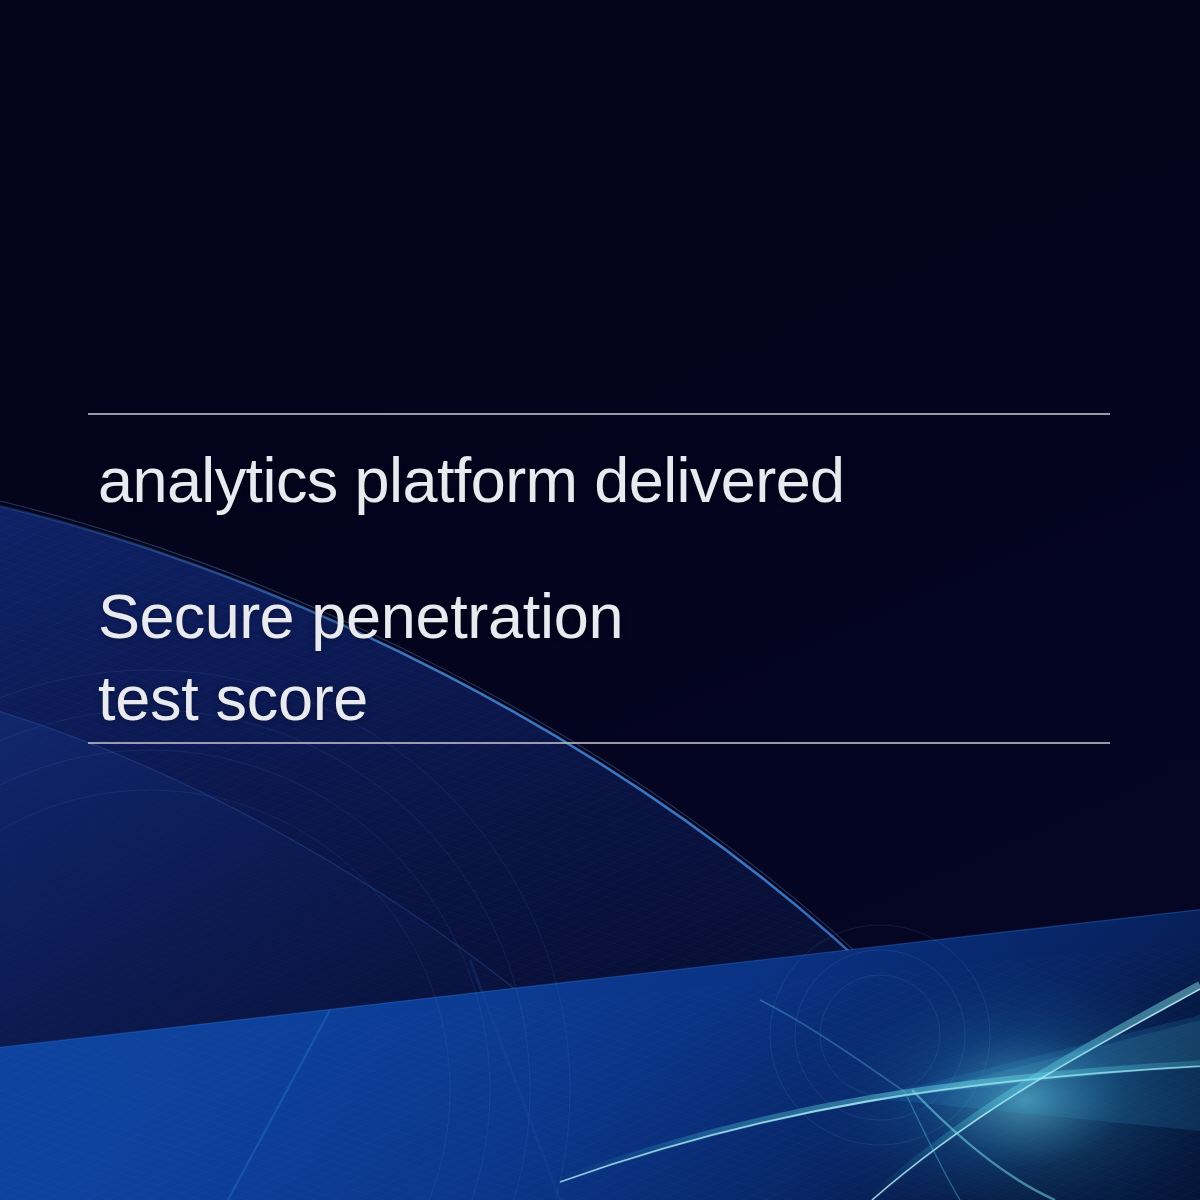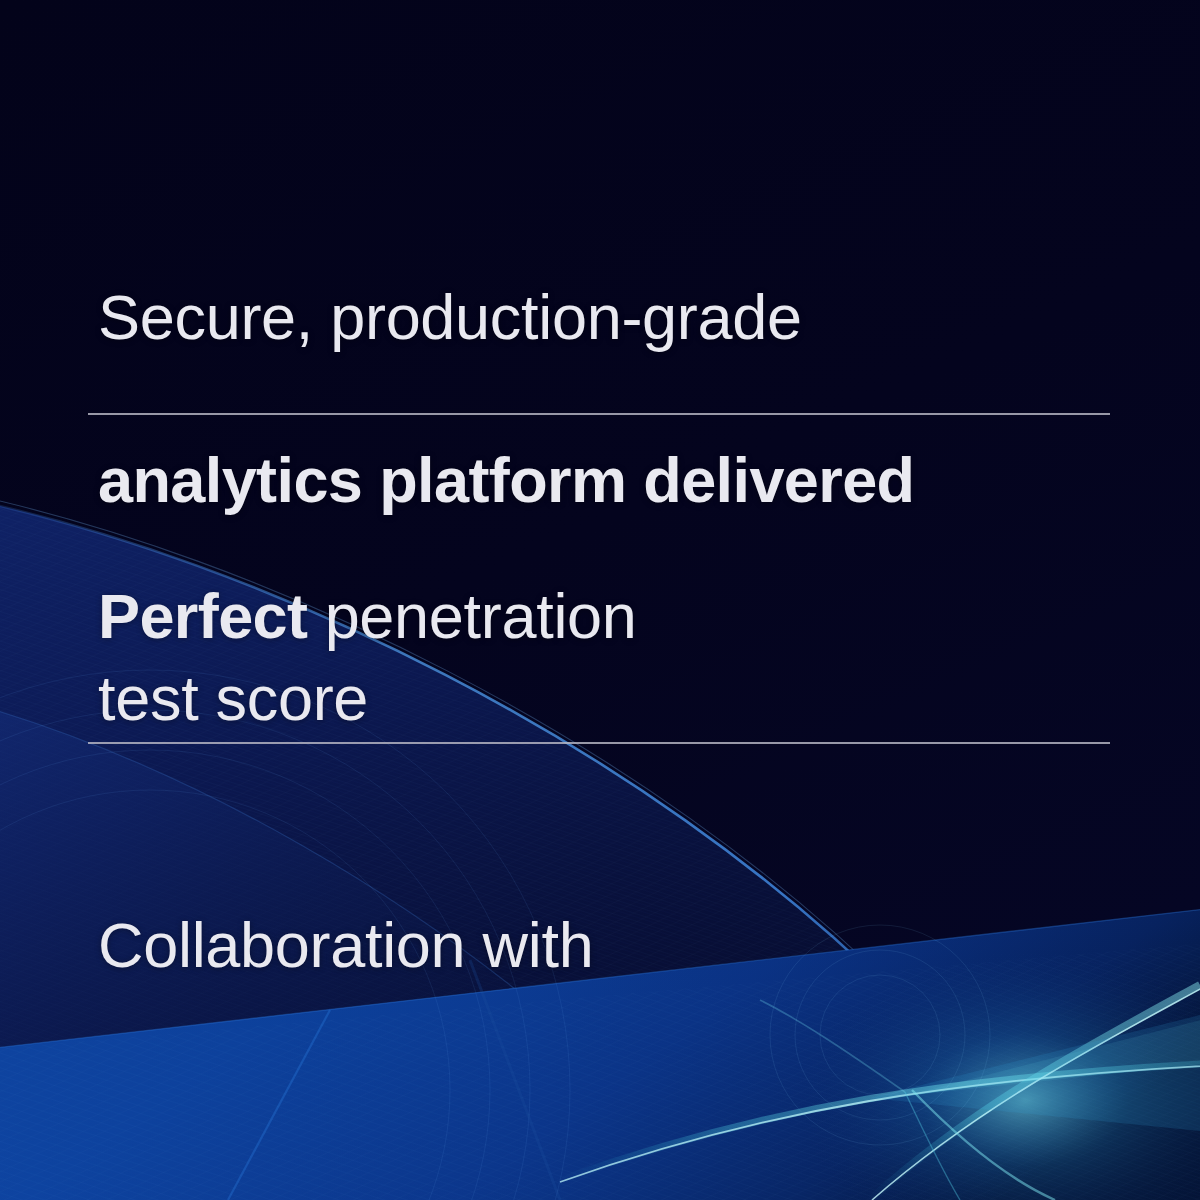--- a/index.html
+++ b/index.html
@@ -38,21 +38,21 @@
     width: 1060px;
     color: #e9e9f0;
     font-size: 63px;
     line-height: 1.29;
     letter-spacing: -0.3px;
     font-weight: 400;
     white-space: pre-line;
     text-shadow: 0 1px 6px rgba(0,0,0,0.35);
   }
   .stmt .b {
-    font-weight: 700;
+    font-weight: 400;
     letter-spacing: -0.6px;
   }
   .stmt .r {
     font-weight: 400;
   }
 
   #stmt-0 { top: 196px; }
   #stmt-1 { top: 495px; }
   #stmt-2 { top: 824px; }
 
@@ -228,31 +228,31 @@
         <circle cx="880" cy="1035" r="60" fill="none" stroke="#7fc8f0" stroke-width="0.6"></circle>
         <circle cx="880" cy="1035" r="85" fill="none" stroke="#7fc8f0" stroke-width="0.6"></circle>
         <circle cx="880" cy="1035" r="110" fill="none" stroke="#7fc8f0" stroke-width="0.6"></circle>
       </g>
     </g>
   </svg>
 
   <div id="content">
 
     <div class="stmt" id="stmt-0">
-      <span class="r">Secure, production-grade</span><br>
+      <br>
       <span class="b">analytics platform delivered</span>
     </div>
 
     <div class="divider" id="divider-0"></div>
 
     <div class="stmt" id="stmt-1">
-      <span class="b">Perfect</span><span class="r"> penetration
+      <span class="b">Secure</span><span class="r"> penetration
 test score</span>
     </div>
 
     <div class="divider" id="divider-1"></div>
 
     <div class="stmt" id="stmt-2">
-      <span class="r">Collaboration with</span><br>
+      <br>
     </div>
 
   </div>
 </div>
 
 </body></html>

